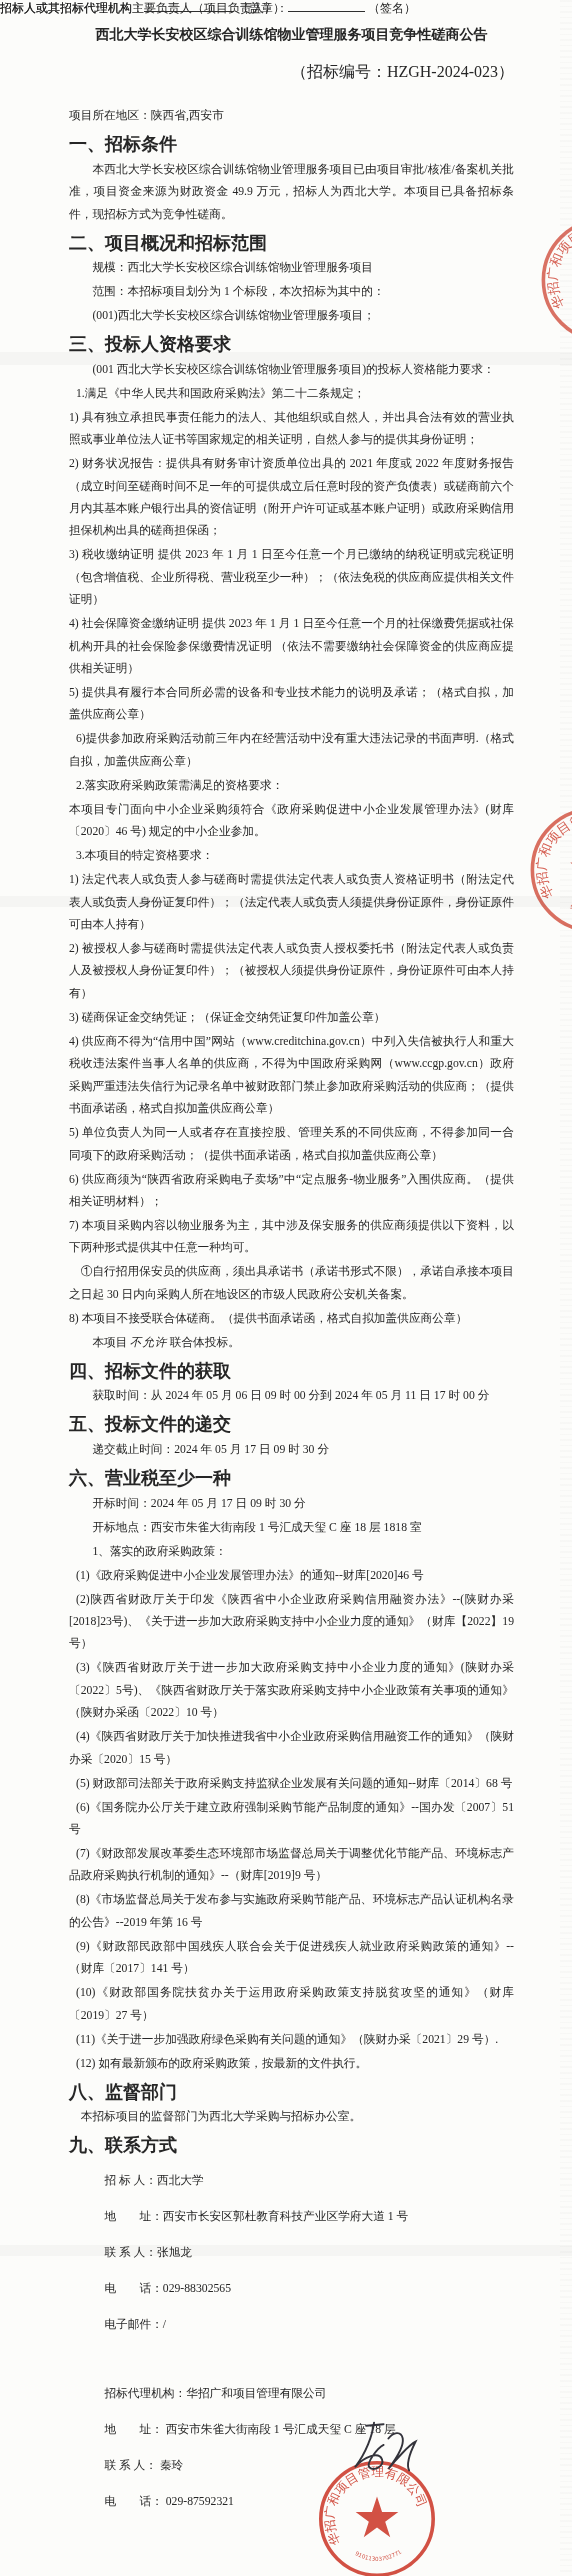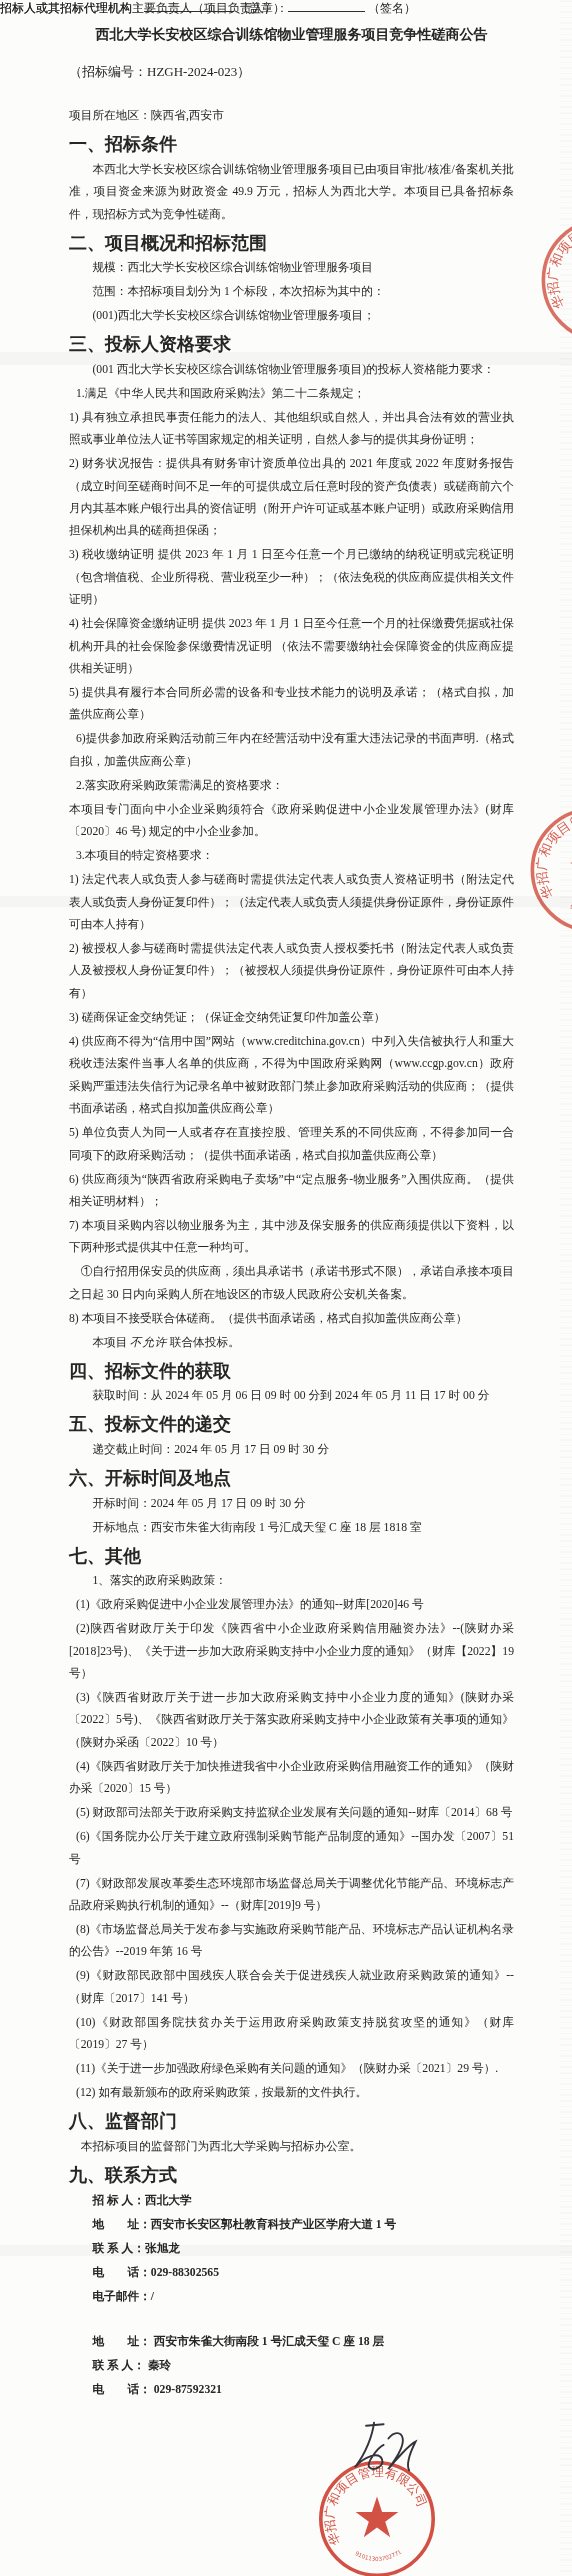--- a/index.html
+++ b/index.html
@@ -17,32 +17,32 @@
     padding:11.2px 59px 0 69px;
     box-sizing:border-box;
     font-size:11.7px;line-height:22.4px;
     text-align:justify;
   }
   .title{
     font-size:14px;font-weight:bold;text-align:center;
     line-height:24px;margin:12px;padding:0 4.8px;
   }
   .subtitle{
-    font-size:13px;text-align:left;line-height:24px;margin:13px 0 21px;
+    font-size:16px;text-align:right;line-height:24px;margin:13px 0 21px;
   }
   .h{
     font-weight:bold;font-size:18px;margin:5.6px 0 3.2px;text-indent:0;
   }
   p{margin:0 0 1.6px;}
   .i0{text-indent:0;}
   .i05{text-indent:.6em;}
   .i1{text-indent:1em;}
   .i2{text-indent:2em;}
   em{font-style:italic;letter-spacing:0.8px;padding:0 2.4px;}
-  .contact{line-height:24px;text-indent:2em;margin:0;font-weight:bold;}
+  .contact{line-height:24px;text-indent:2em;margin:12px;}
   .gap{height:21px;}
   
   .sign-line{position:absolute;font-size:12px;white-space:nowrap;}
   .sign-line1{top:3072;left:124;}
   .sign-line2{top:3132;left:236;}
   .uline{display:inline-block;border-bottom:1.3px solid #2f2f2f;height:11.2px;vertical-align:baseline;}
   .uline1{width:77px;}
   .uline2{width:90px;}
   
   .seal{position:absolute;mix-blend-mode:multiply;}
@@ -108,25 +108,24 @@
     <p class="i1">①自行招用保安员的供应商，须出具承诺书（承诺书形式不限），承诺自承接本项目之日起 30 日内向采购人所在地设区的市级人民政府公安机关备案。</p>
     <p class="i0">8) 本项目不接受联合体磋商。（提供书面承诺函，格式自拟加盖供应商公章）</p>
     <p class="i2"><span>本项目</span><em>不允许</em><span>联合体投标。</span></p>
 
     <p class="h">四、招标文件的获取</p>
     <p class="i2">获取时间：从 2024 年 05 月 06 日 09 时 00 分到 2024 年 05 月 11 日 17 时 00 分</p>
 
     <p class="h">五、投标文件的递交</p>
     <p class="i2">递交截止时间：2024 年 05 月 17 日 09 时 30 分</p>
 
-    <p class="h">六、开标时间及地点</p>
+    <p class="h">六、营业税至少一种</p>
     <p class="i2">开标时间：2024 年 05 月 17 日 09 时 30 分</p>
     <p class="i2">开标地点：西安市朱雀大街南段 1 号汇成天玺 C 座 18 层 1818 室</p>
 
-    <p class="h">七、其他</p>
     <p class="i2">1、落实的政府采购政策：</p>
     <p class="i05">(1)《政府采购促进中小企业发展管理办法》的通知--财库[2020]46 号</p>
     <p class="i05">(2)陕西省财政厅关于印发《陕西省中小企业政府采购信用融资办法》--(陕财办采[2018]23号)、《关于进一步加大政府采购支持中小企业力度的通知》（财库【2022】19 号）</p>
     <p class="i05">(3)《陕西省财政厅关于进一步加大政府采购支持中小企业力度的通知》(陕财办采〔2022〕5号)、《陕西省财政厅关于落实政府采购支持中小企业政策有关事项的通知》（陕财办采函〔2022〕10 号）</p>
     <p class="i05">(4)《陕西省财政厅关于加快推进我省中小企业政府采购信用融资工作的通知》（陕财办采〔2020〕15 号）</p>
     <p class="i05">(5) 财政部司法部关于政府采购支持监狱企业发展有关问题的通知--财库〔2014〕68 号</p>
     <p class="i05">(6)《国务院办公厅关于建立政府强制采购节能产品制度的通知》--国办发〔2007〕51 号</p>
     <p class="i05">(7)《财政部发展改革委生态环境部市场监督总局关于调整优化节能产品、环境标志产品政府采购执行机制的通知》--（财库[2019]9 号）</p>
     <p class="i05">(8)《市场监督总局关于发布参与实施政府采购节能产品、环境标志产品认证机构名录的公告》--2019 年第 16 号</p>
     <p class="i05">(9)《财政部民政部中国残疾人联合会关于促进残疾人就业政府采购政策的通知》--（财库〔2017〕141 号）</p>
@@ -137,20 +136,21 @@
     <p class="h">八、监督部门</p>
     <p class="i1">本招标项目的监督部门为西北大学采购与招标办公室。</p>
 
     <p class="h">九、联系方式</p>
     <p class="contact">招 标 人：西北大学</p>
     <p class="contact">地　　址：西安市长安区郭杜教育科技产业区学府大道 1 号</p>
     <p class="contact">联 系 人：张旭龙</p>
     <p class="contact">电　　话：029-88302565</p>
     <p class="contact">电子邮件：/</p>
     <div class="gap"></div>
+    <p class="contact">招标代理机构：华招广和项目管理有限公司</p>
     <p class="contact">地　　址： 西安市朱雀大街南段 1 号汇成天玺 C 座 18 层</p>
     <p class="contact">联 系 人： 秦玲</p>
     <p class="contact">电　　话： 029-87592321</p>
 
   </div>
 
   <div class="sign-line sign-line1">
     <span>招标人或其招标代理机构主要负责人（项目负责人）：</span><span class="uline uline1"></span>
     <span>（签名）</span>
   </div>

